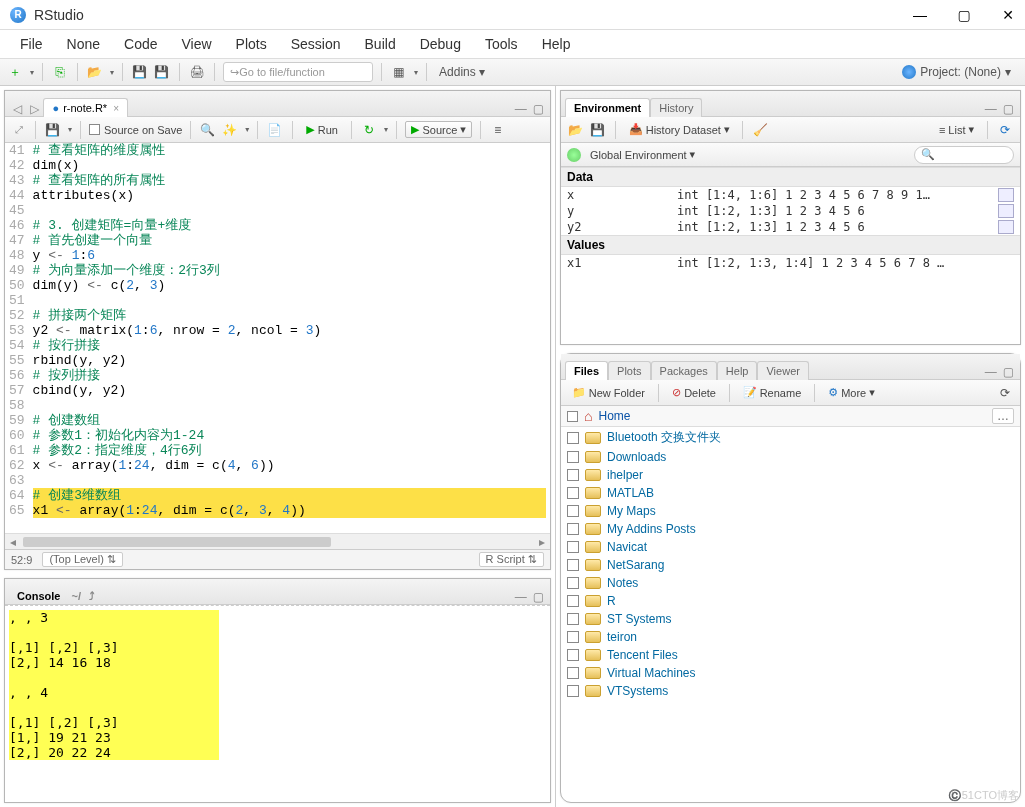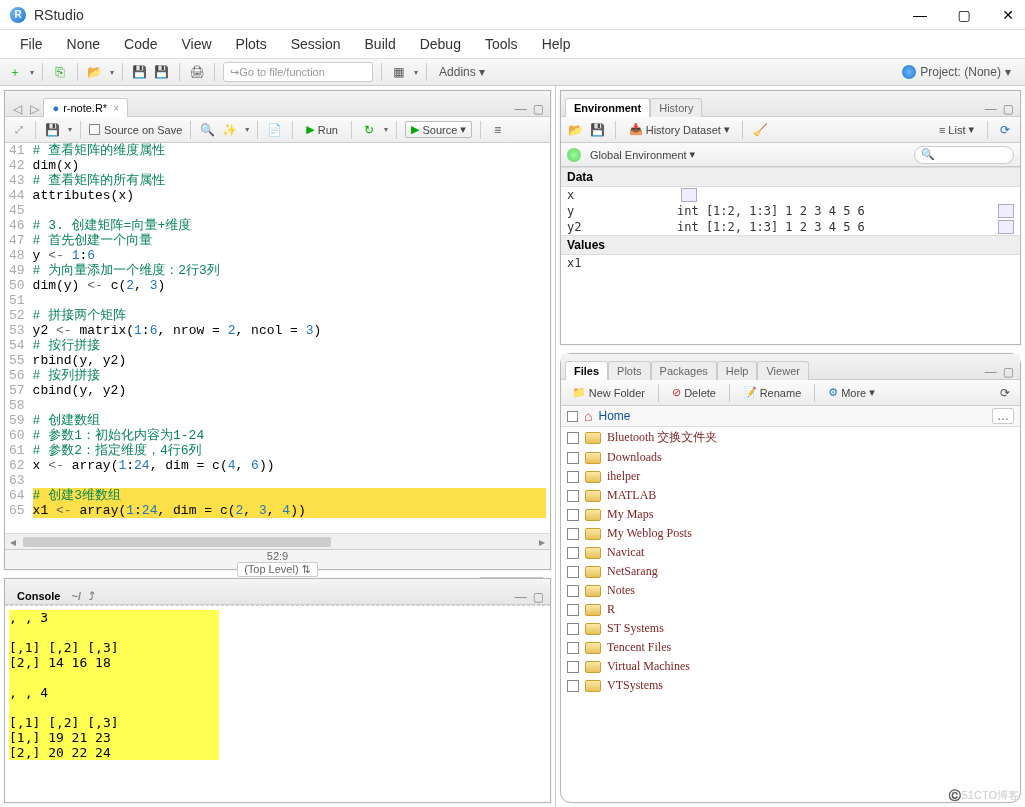--- a/index.html
+++ b/index.html
@@ -35,40 +35,40 @@
 .panetoolbar .btn.outline { border:1px solid #bbb; background:linear-gradient(#fff,#eee);}
 .chk { width:11px; height:11px; border:1px solid #888; background:#fff;}
 .editor { flex:1; display:flex; font-family:"Consolas","Courier New",monospace; font-size:13px; overflow:hidden; position:relative;}
 .gutter { background:#fff; color:#aaa; text-align:right; padding:0 8px 4px 4px; user-select:none; line-height:15px;}
 .code { flex:1; white-space:pre; line-height:15px; position:relative; padding-right:4px;}
 .codeline { height:15px; }
 .hl { background:#fde047; display:block;}
 .c-comment { color:#098658;}
 .c-op { color:#666;}
 .c-num { color:#2176c7;}
-.statusbar { height:20px; border-top:1px solid #ccc; background:#f4f4f4; display:flex; align-items:center; font-size:11px; color:#666; padding:0 6px;flex-direction:column;}
+.statusbar { height:20px; border-top:1px solid #ccc; background:#f4f4f4; display:flex; align-items:center; font-size:11px; color:#666; padding:0 6px;}
 .statusbar .lvl { border:1px solid #ccc; padding:0 6px; border-radius:2px; background:#fff;}
 .statusbar .right { margin-left:auto; display:flex; align-items:center; gap:4px;}
 .scrollh { height:16px; background:#f0f0f0; border-top:1px solid #ddd; display:flex; align-items:center;}
 .scrollh .thumb { background:#ccc; height:10px; border-radius:2px;}
 .console { flex:1; font-family:"Consolas",monospace; font-size:13px; line-height:15px; padding:4px; overflow:hidden;}
 .console .yel { background:#ffff54; display:inline-block; min-width:210px;}
 .envtable { flex:1; font-size:12px; overflow:auto;}
 .envhdr { background:#eee; font-weight:bold; padding:2px 6px; border-bottom:1px solid #ddd; border-top:1px solid #ddd;}
 .envrow { display:flex; padding:1px 6px; align-items:center;}
 .envrow .n { width:110px; font-family:"Consolas",monospace; color:#333;}
 .envrow .v { flex:1; font-family:"Consolas",monospace; color:#333; white-space:nowrap; overflow:hidden;}
 .envrow .ico { width:16px; height:14px; border:1px solid #aac; background:#eef; margin-left:4px;}
 .files { flex:1; overflow:auto; font-size:12px;}
 .filehdr { display:flex; background:#eee; border-bottom:1px solid #ccc; border-top:1px solid #ccc; padding:2px 6px; color:#555;}
 .filehdr .col { padding:0 4px;}
 .filerow { display:flex; align-items:center; padding:2px 6px; gap:6px;}
 .filerow .chk2 { width:12px; height:12px; border:1px solid #888; background:#fff; flex-shrink:0;}
 .filerow .fico { width:16px; height:12px; background:linear-gradient(#ffe9a8,#e6c05a); border:1px solid #caa030; border-radius:2px; flex-shrink:0;}
-.filerow .fname { color:#7f1d1d;font-family:Liberation Serif, serif; }
+.filerow .fname { color:#0369a1; }
 .homebar { display:flex; align-items:center; padding:2px 6px; gap:6px; border-bottom:1px solid #ddd; background:#f8f8f8;}
 .homebar .hico { color:#c0392b; font-size:14px;}
 .homebar .hlabel { color:#0b53a7;}
 .homebar .dots { margin-left:auto; border:1px solid #ccc; padding:0 4px; border-radius:2px; color:#666; background:#fff;}
 .searchbox { margin-left:auto; width:100px; height:18px; border:1px solid #ccc; border-radius:9px; background:#fff; display:flex; align-items:center; padding:0 6px; color:#aaa; font-size:11px;}
 .watermark { position:absolute; right:6px; bottom:4px; color:#ccc; font-size:11px;}
 .arrowbtn { font-size:10px; color:#888; padding:0 4px;}
 .caret { font-size:8px; color:#666; margin-left:2px;}
 .dotsep{border-top:1px dashed #ccc;}
 </style>
@@ -267,35 +267,37 @@
       </div>
       <div class="panetoolbar" style="height:24px">
         <span style="width:14px;height:14px;background:radial-gradient(#9f9,#6c6);border-radius:50%;"></span>
         <span class="btn"><span>Global Environment</span> ▾</span>
         <div class="searchbox">🔍</div>
       </div>
       <div class="envtable" id="envtable">
           <div class="envhdr">Data</div>
           <div class="envrow">
             <span class="n">x</span>
+            <span class="v">int [1:4, 1:6] 1 2 3 4 5 6 7 8 9 1…</span>
             <span class="ico"></span>
           </div>
           <div class="envrow">
             <span class="n">y</span>
             <span class="v">int [1:2, 1:3] 1 2 3 4 5 6</span>
             <span class="ico"></span>
           </div>
           <div class="envrow">
             <span class="n">y2</span>
             <span class="v">int [1:2, 1:3] 1 2 3 4 5 6</span>
             <span class="ico"></span>
           </div>
           <div class="envhdr">Values</div>
           <div class="envrow">
             <span class="n">x1</span>
+            <span class="v">int [1:2, 1:3, 1:4] 1 2 3 4 5 6 7 8 …</span>
           </div>
         </div>
     </div>
 
     <div class="pane" style="flex:1;border-radius:11px;">
       <div class="tabbar" id="filestabs">
         <div class="tab">
             <b>Files</b>
           </div>
           <div class="tab inactive">Plots</div>
@@ -351,21 +353,21 @@
             <span class="fname">MATLAB</span>
           </div>
           <div class="filerow">
             <span class="chk2"></span>
             <span class="fico"></span>
             <span class="fname">My Maps</span>
           </div>
           <div class="filerow">
             <span class="chk2"></span>
             <span class="fico"></span>
-            <span class="fname">My Weblog Posts</span>
+            <span class="fname">My Addins Posts</span>
           </div>
           <div class="filerow">
             <span class="chk2"></span>
             <span class="fico"></span>
             <span class="fname">Navicat</span>
           </div>
           <div class="filerow">
             <span class="chk2"></span>
             <span class="fico"></span>
             <span class="fname">NetSarang</span>
@@ -377,20 +379,25 @@
           </div>
           <div class="filerow">
             <span class="chk2"></span>
             <span class="fico"></span>
             <span class="fname">R</span>
           </div>
           <div class="filerow">
             <span class="chk2"></span>
             <span class="fico"></span>
             <span class="fname">ST Systems</span>
+          </div>
+          <div class="filerow">
+            <span class="chk2"></span>
+            <span class="fico"></span>
+            <span class="fname">teiron</span>
           </div>
           <div class="filerow">
             <span class="chk2"></span>
             <span class="fico"></span>
             <span class="fname">Tencent Files</span>
           </div>
           <div class="filerow">
             <span class="chk2"></span>
             <span class="fico"></span>
             <span class="fname">Virtual Machines</span>

